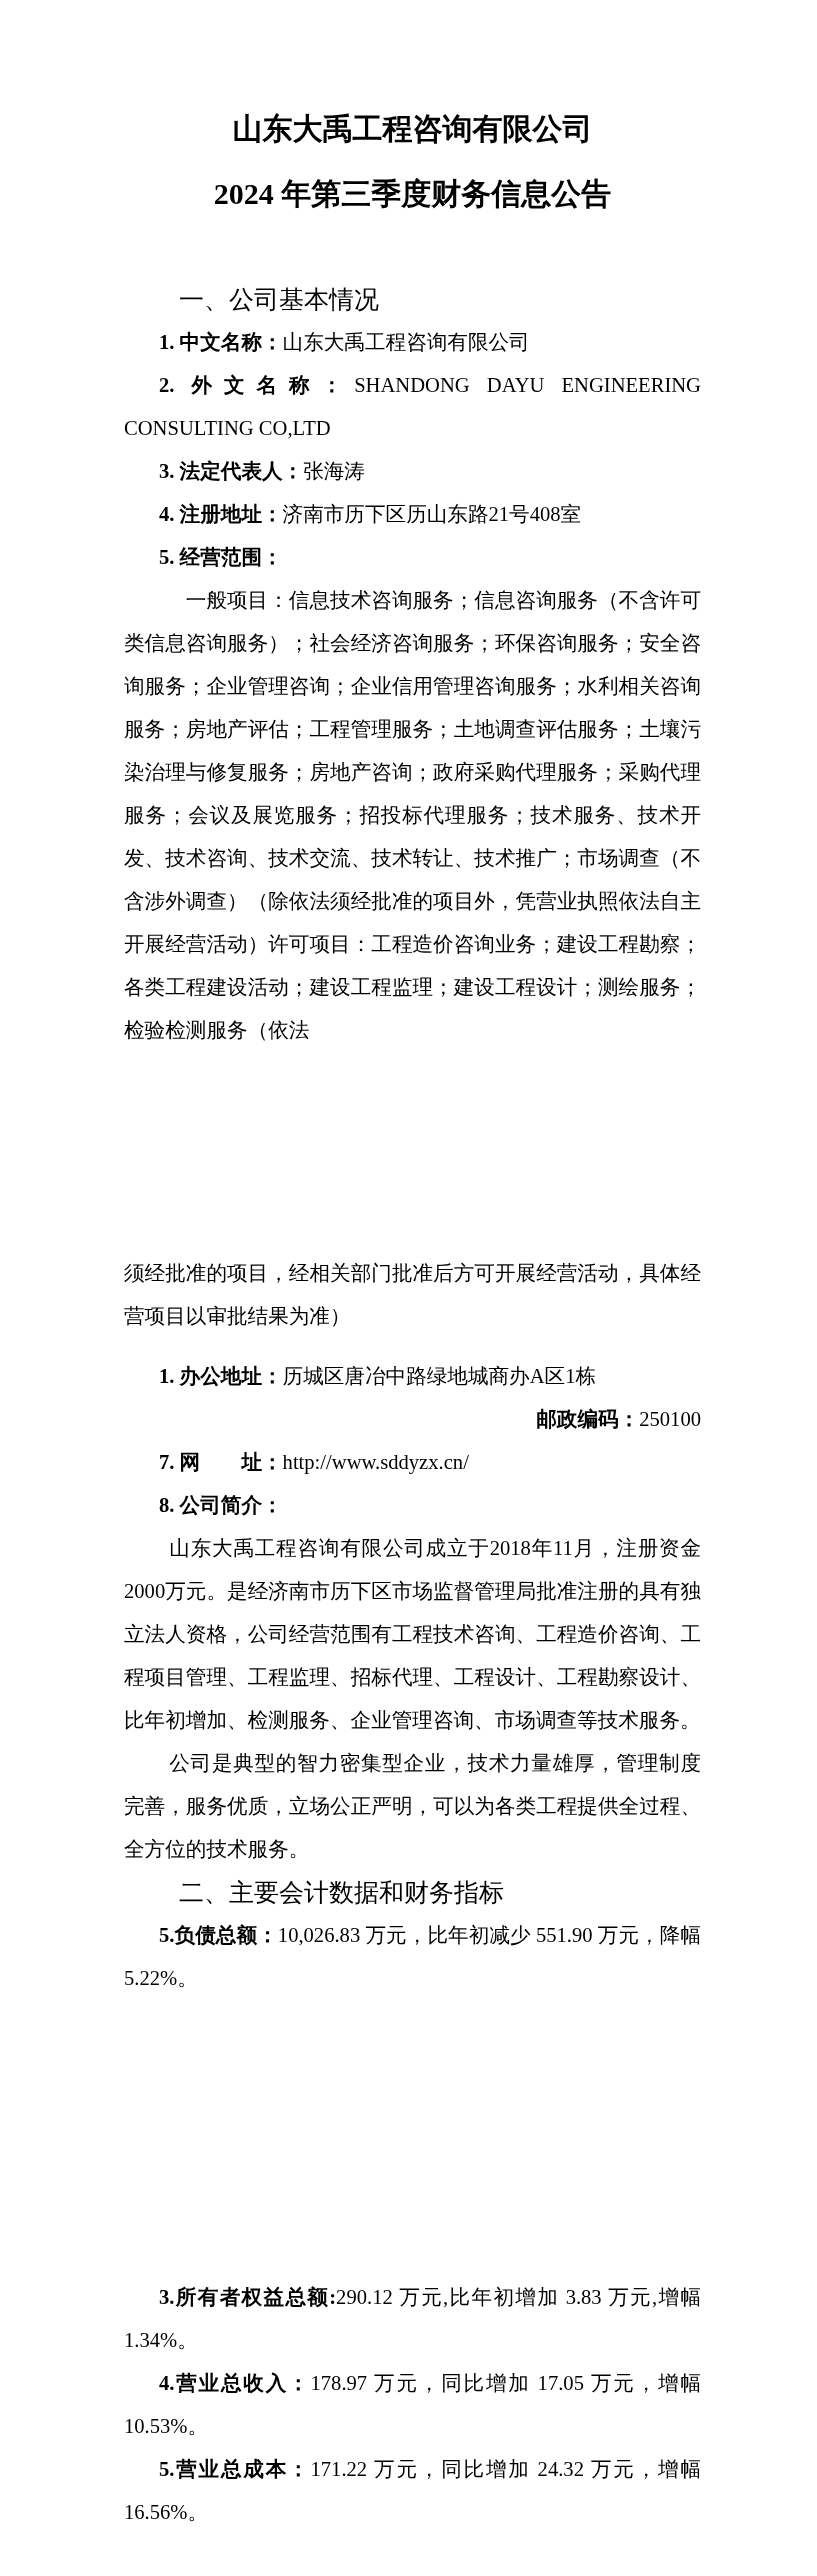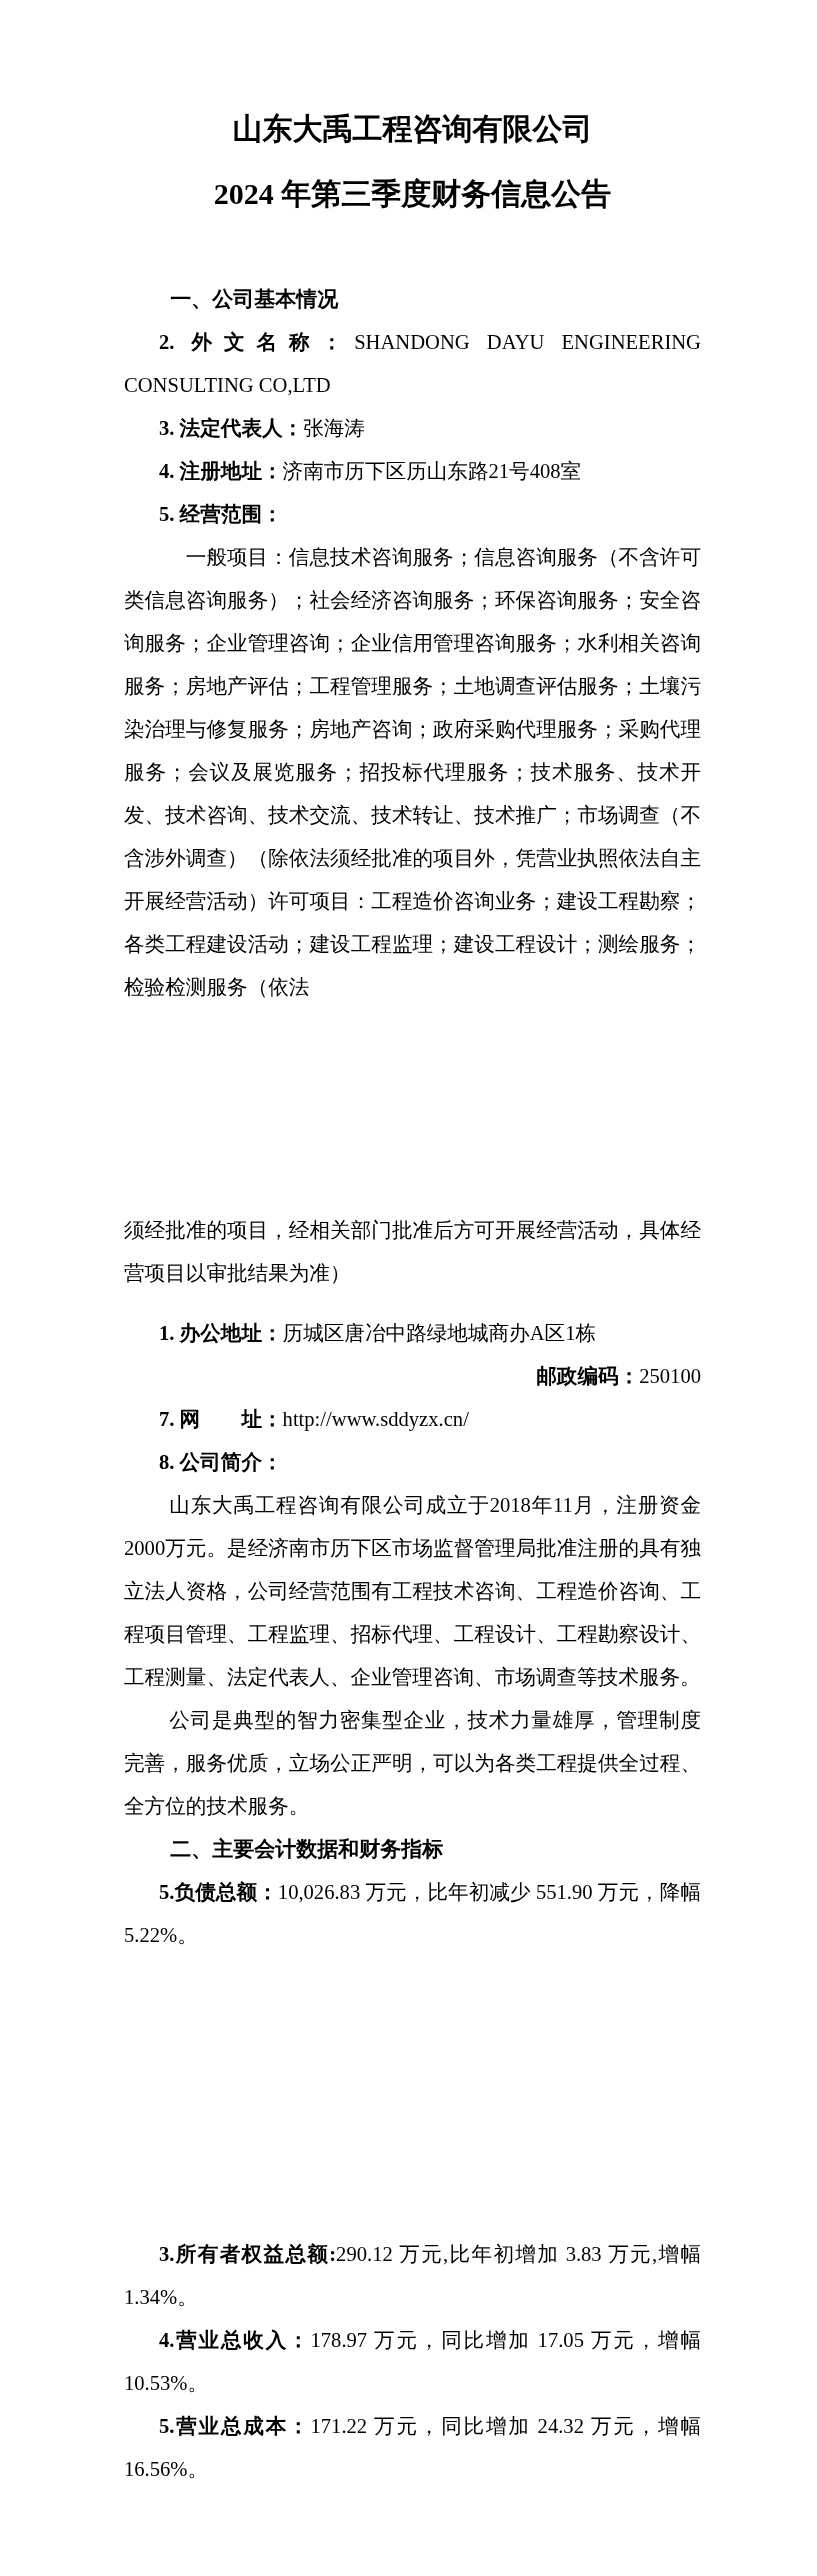--- a/index.html
+++ b/index.html
@@ -18,22 +18,22 @@
     line-height: 43px;
   }
   .title {
     text-align: center;
     font-weight: bold;
     font-size: 30px;
     line-height: 30px;
   }
   .title + .title { margin-top: 35px; }
   .sec-heading {
-    font-weight: bold;
-    font-size: 21px;
+    font-weight: normal;
+    font-size: 25px;
     text-indent: 2.2em;
   }
   .sec-heading.first { margin-top: 69px; }
   .item {
     text-indent: 1.7em;
     text-align: justify;
   }
   .item .lbl { font-weight: bold; }
   .para {
     text-align: justify;
@@ -52,37 +52,38 @@
 <body>
 
 <div class="page">
   <div class="doc">
 
     <div class="title">山东大禹工程咨询有限公司</div>
     <div class="title">2024 年第三季度财务信息公告</div>
 
     <div class="sec-heading first">一、公司基本情况</div>
 
+    <div class="item"><span class="lbl">1. 中文名称：</span><span>山东大禹工程咨询有限公司</span></div>
     <div class="item"><span class="lbl">2. 外文名称：</span><span>SHANDONG DAYU ENGINEERING CONSULTING CO,LTD</span></div>
     <div class="item"><span class="lbl">3. 法定代表人：</span><span>张海涛</span></div>
     <div class="item"><span class="lbl">4. 注册地址：</span><span>济南市历下区历山东路21号408室</span></div>
     <div class="item"><span class="lbl">5. 经营范围：</span></div>
 
     <p class="para scope">一般项目：信息技术咨询服务；信息咨询服务（不含许可类信息咨询服务）；社会经济咨询服务；环保咨询服务；安全咨询服务；企业管理咨询；企业信用管理咨询服务；水利相关咨询服务；房地产评估；工程管理服务；土地调查评估服务；土壤污染治理与修复服务；房地产咨询；政府采购代理服务；采购代理服务；会议及展览服务；招投标代理服务；技术服务、技术开发、技术咨询、技术交流、技术转让、技术推广；市场调查（不含涉外调查）（除依法须经批准的项目外，凭营业执照依法自主开展经营活动）许可项目：工程造价咨询业务；建设工程勘察；各类工程建设活动；建设工程监理；建设工程设计；测绘服务；检验检测服务（依法</p>
 
     <div class="gap1"></div>
 
     <p class="para noindent">须经批准的项目，经相关部门批准后方可开展经营活动，具体经营项目以审批结果为准）</p>
 
     <div class="item office"><span class="lbl">1. 办公地址：</span><span>历城区唐冶中路绿地城商办A区1栋</span></div>
     <div class="postal"><span class="lbl">邮政编码：</span><span>250100</span></div>
     <div class="item"><span class="lbl">7. 网　　址：</span><span>http://www.sddyzx.cn/</span></div>
     <div class="item"><span class="lbl">8. 公司简介：</span></div>
 
-    <p class="para">山东大禹工程咨询有限公司成立于2018年11月，注册资金2000万元。是经济南市历下区市场监督管理局批准注册的具有独立法人资格，公司经营范围有工程技术咨询、工程造价咨询、工程项目管理、工程监理、招标代理、工程设计、工程勘察设计、工程测量、法定代表人、企业管理咨询、市场调查等技术服务。</p>
+    <p class="para">山东大禹工程咨询有限公司成立于2018年11月，注册资金2000万元。是经济南市历下区市场监督管理局批准注册的具有独立法人资格，公司经营范围有工程技术咨询、工程造价咨询、工程项目管理、工程监理、招标代理、工程设计、工程勘察设计、比年初增加、检测服务、企业管理咨询、市场调查等技术服务。</p>
     <p class="para">公司是典型的智力密集型企业，技术力量雄厚，管理制度完善，服务优质，立场公正严明，可以为各类工程提供全过程、全方位的技术服务。</p>
 
     <div class="sec-heading">二、主要会计数据和财务指标</div>
 
     <div class="item"><span class="lbl">5.负债总额：</span><span>10,026.83 万元，比年初减少 551.90 万元，降幅 5.22%。</span></div>
 
     <div class="gap2"></div>
 
     <div class="item"><span class="lbl">3.所有者权益总额:</span><span>290.12 万元,比年初增加 3.83 万元,增幅 1.34%。</span></div>
     <div class="item"><span class="lbl">4.营业总收入：</span><span>178.97 万元，同比增加 17.05 万元，增幅 10.53%。</span></div>

